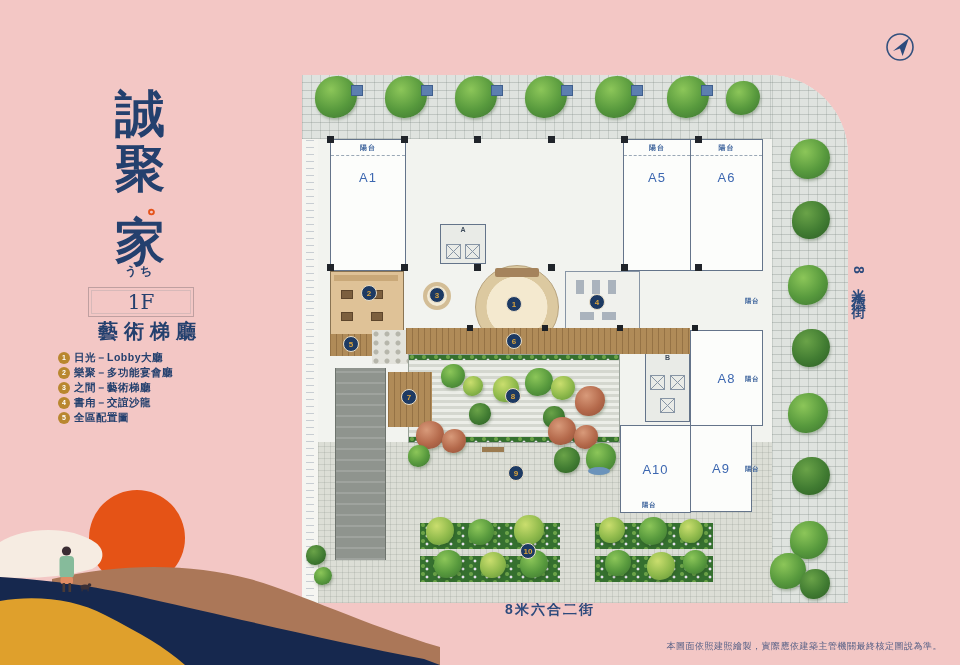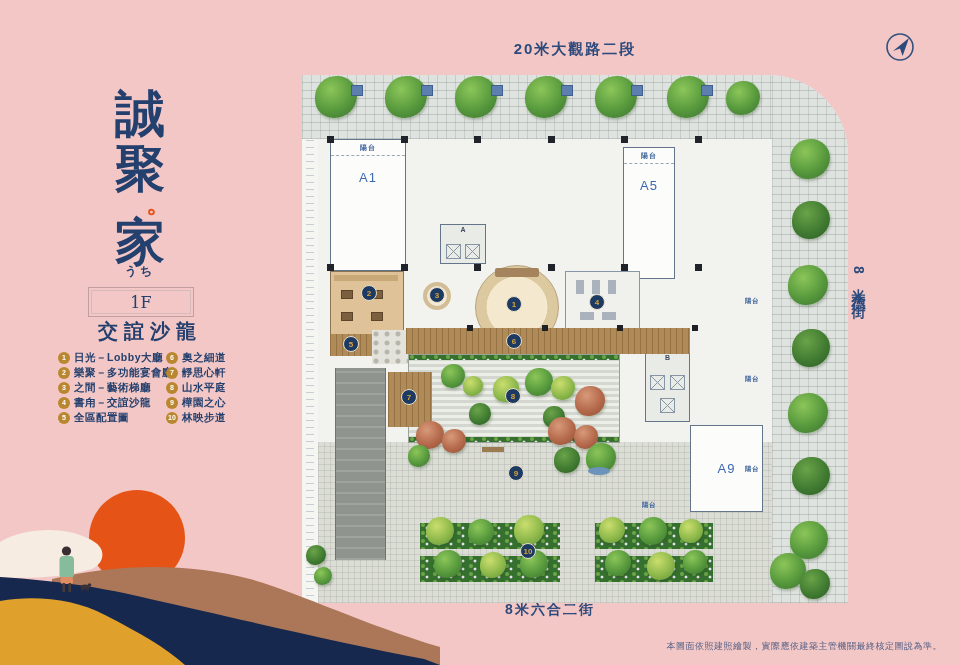--- a/index.html
+++ b/index.html
@@ -8,21 +8,21 @@
   
   #title{position:absolute;left:98px;top:86px;width:84px;display:flex;flex-direction:column;
          align-items:center;font-family:"DejaVu Serif",serif;color:#24406e;font-weight:bold;}
   #title .tchar{font-size:50px;line-height:55px;}
   #title .tdot{font-size:26px;line-height:14px;height:18px;color:#e5531a;align-self:flex-end;margin-right:10px;}
   #subtitle{position:absolute;left:98px;top:263px;width:84px;text-align:center;font-size:12px;
             font-weight:bold;color:#24406e;letter-spacing:3px;}
   #floorbox{position:absolute;left:88px;top:287px;width:104px;height:28px;border:1px solid #bf9fa0;
             box-shadow:inset 0 0 0 2px #f3c7c5, inset 0 0 0 3px #d7b9b9;
             display:flex;align-items:center;justify-content:center;}
-  #floorbox span{font-size:16px;color:#24406e;font-family:"DejaVu Serif",serif;text-align:center;}
+  #floorbox span{font-size:20px;color:#24406e;font-family:"DejaVu Serif",serif;text-align:center;}
   #sectitle{position:absolute;left:30px;top:318px;width:240px;text-align:center;font-size:20px;
             font-weight:bold;color:#24406e;letter-spacing:6px;}
   
   .lcol{position:absolute;top:352px;}
   #lcol1{left:58px;} #lcol2{left:166px;}
   .litem{display:flex;align-items:center;gap:4px;height:11px;margin-bottom:4px;}
   .lnum{width:12px;height:12px;min-width:12px;border-radius:50%;background:#b9872f;color:#fff;
         font-size:7px;font-weight:bold;display:inline-flex;align-items:center;justify-content:center;}
   .ltext{font-size:10.5px;font-weight:bold;color:#24406e;white-space:nowrap;letter-spacing:.5px;}
   
@@ -84,21 +84,21 @@
 <div id="title">
   <span class="tchar">誠</span>
   <span class="tchar">聚</span>
   <span class="tdot">。</span>
   <span class="tchar">家</span>
 </div>
 <div id="subtitle">うち</div>
 <div id="floorbox">
   <span>1F</span>
 </div>
-<div id="sectitle">交誼沙龍</div>
+<div id="sectitle">藝術梯廳</div>
 
 <div id="lcol1" class="lcol">
   <div class="litem">
         <span class="lnum">1</span>
         <span class="ltext">日光－Lobby大廳</span>
       </div>
   <div class="litem">
         <span class="lnum">2</span>
         <span class="ltext">樂聚－多功能宴會廳</span>
       </div>
@@ -108,72 +108,59 @@
       </div>
   <div class="litem">
         <span class="lnum">4</span>
         <span class="ltext">書甪－交誼沙龍</span>
       </div>
   <div class="litem">
         <span class="lnum">5</span>
         <span class="ltext">全區配置圖</span>
       </div>
 </div>
-<div id="lcol2" class="lcol">
-  <div class="litem">
-        <span class="lnum">6</span>
-        <span class="ltext">奧之細道</span>
-      </div>
-  <div class="litem">
-        <span class="lnum">7</span>
-        <span class="ltext">靜思心軒</span>
-      </div>
-  <div class="litem">
-        <span class="lnum">8</span>
-        <span class="ltext">山水平庭</span>
-      </div>
-  <div class="litem">
-        <span class="lnum">9</span>
-        <span class="ltext">樺園之心</span>
-      </div>
-  <div class="litem">
-        <span class="lnum">10</span>
-        <span class="ltext">林映步道</span>
-      </div>
-</div>
-
-<div id="street-top" class="street">20米大觀路二段</div>
+
 <div id="street-right" class="street">8米八德一街</div>
 <div id="street-bottom" class="street">8米六合二街</div>
 <svg id="compass" viewBox="0 0 32 32">
   <circle cx="16" cy="16" r="13" fill="none" stroke="#33517e" stroke-width="1.6"></circle>
   <path d="M25,7 L9,20 L16,17.6 L18.6,25 Z" fill="#2c4a7c"></path>
 </svg>
 <div id="disclaimer">本圖面依照建照繪製，實際應依建築主管機關最終核定圖說為準。</div>
 
 <div id="plan">
 
   <div class="brick" style="position:absolute;left:0;top:0;width:546px;height:64px;"></div>
   <div class="brick" style="position:absolute;left:470px;top:0;width:76px;height:528px;"></div>
   <div class="plaza" style="position:absolute;left:16px;top:367px;width:454px;height:161px;"></div>
   <div style="position:absolute;left:0;top:64px;width:16px;height:464px;background:#f5f5f1;background-image:repeating-linear-gradient(0deg,#c8cdd2 0 1px,transparent 1px 7px);background-size:8px 100%;background-repeat:repeat-y;background-position:4px 0;"></div>
 
   <div class="unit" style="left:28px;top:64px;width:76px;height:132px;">
     <div class="balc">陽台</div>
     <div class="ulabel">A1</div>
   </div>
-  <div class="unit" style="left:321px;top:72px;width:52px;height:132px;">
+  <div class="unit" style="left:321px;top:64px;width:68px;height:132px;">
     <div class="balc">陽台</div>
     <div class="ulabel">A5</div>
   </div>
+  <div class="unit" style="left:388px;top:64px;width:73px;height:132px;">
+    <div class="balc">陽台</div>
+    <div class="ulabel">A6</div>
+  </div>
   <div class="colstrip" style="left:25px;top:61px;width:442px;"></div>
   <div class="colstrip" style="left:25px;top:189px;width:442px;"></div>
 
-  <div class="unit cunit" style="left:388px;top:350px;width:73px;height:87px;">
+  <div class="unit cunit" style="left:388px;top:255px;width:73px;height:96px;">
+    <span>A8</span>
+  </div>
+  <div class="unit cunit" style="left:388px;top:350px;width:62px;height:87px;">
     <span>A9</span>
+  </div>
+  <div class="unit cunit" style="left:318px;top:350px;width:71px;height:88px;">
+    <span>A10</span>
   </div>
   <span class="wbalc" style="left:443px;top:222px;">陽台</span>
   <span class="wbalc" style="left:443px;top:300px;">陽台</span>
   <span class="wbalc" style="left:443px;top:390px;">陽台</span>
   <span class="wbalc" style="left:340px;top:426px;">陽台</span>
 
   <div class="core" style="left:138px;top:149px;width:46px;height:40px;">
     <div class="corelabel">A</div>
     <div class="xbox" style="left:5px;top:19px;"></div>
     <div class="xbox" style="left:24px;top:19px;"></div>

